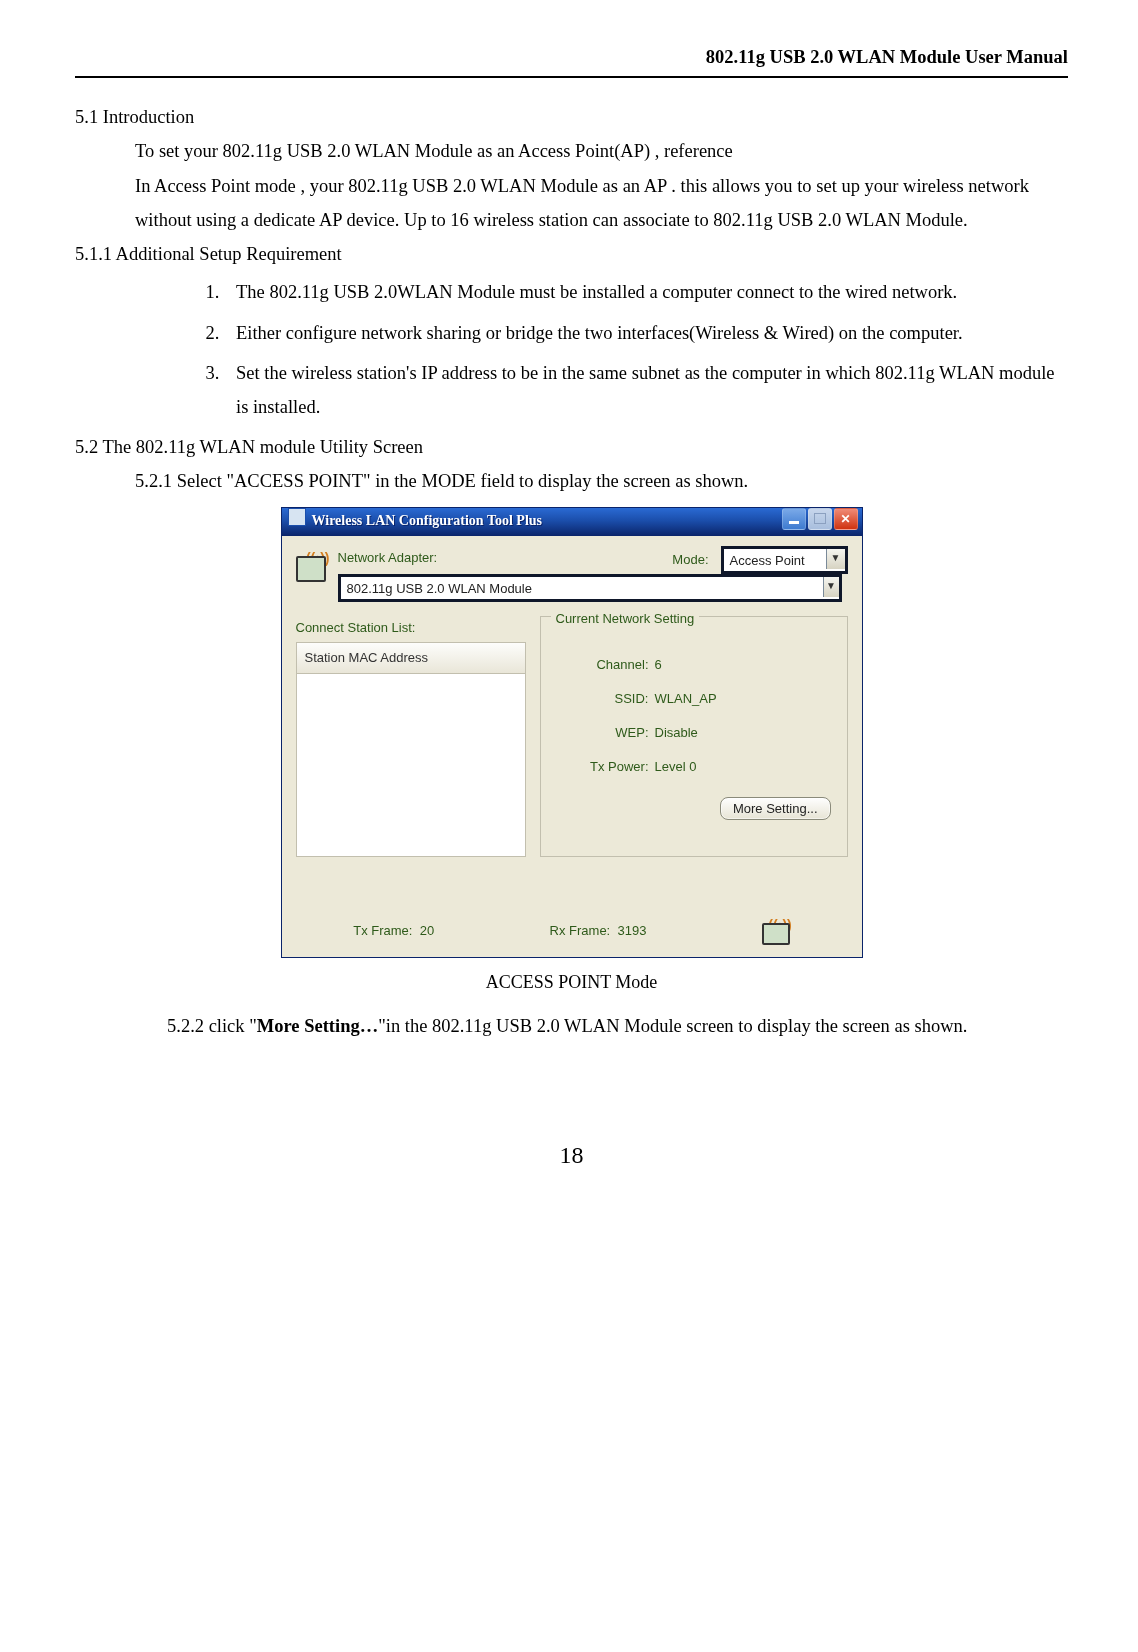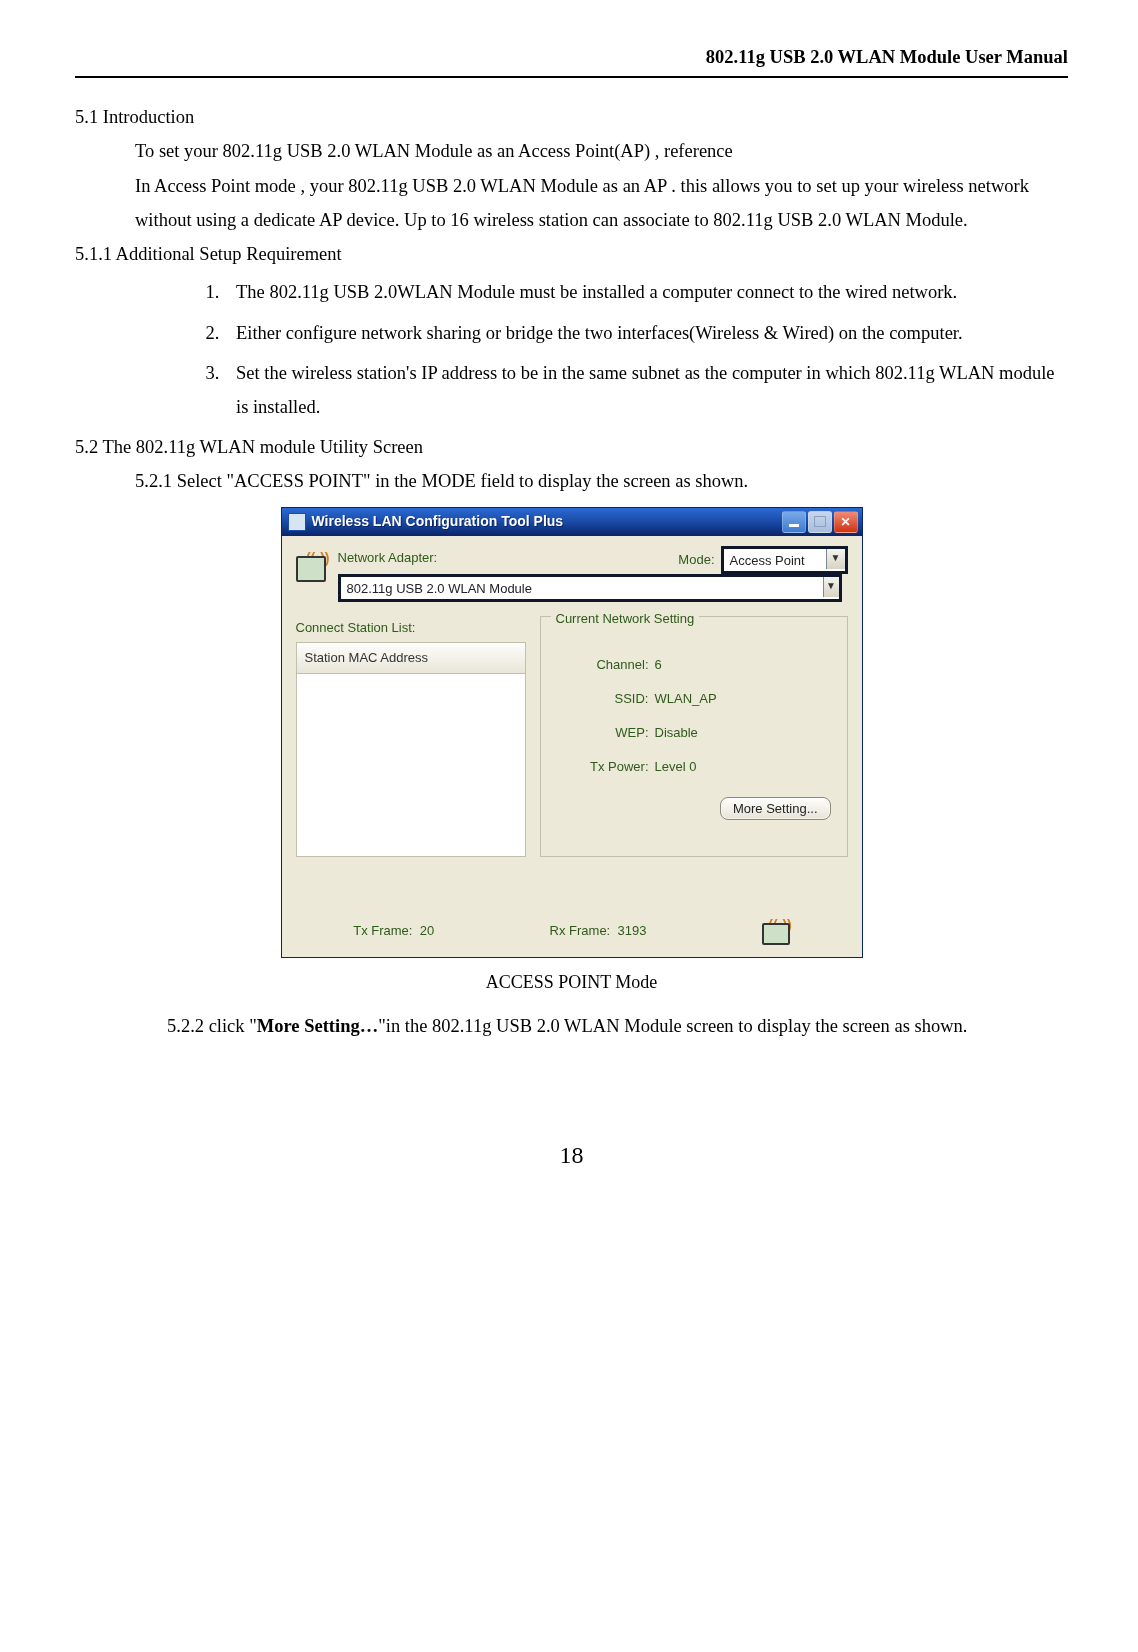--- a/index.html
+++ b/index.html
@@ -53,24 +53,25 @@
     width: 580px;
     font-family: Tahoma, Verdana, sans-serif;
     font-size: 13px;
     color: #3a5a20;
     border: 1px solid #0a246a;
     background: #ece9d8;
     box-shadow: 0 0 0 1px #ece9d8 inset;
   }
   .titlebar {
     display: flex;
-    align-items: center;
+    align-items: flex-start;
     background: linear-gradient(to bottom, #2a6ad3 0%, #1b4eab 45%, #0a246a 100%);
     height: 28px;
     padding: 0 4px 0 6px;
+    font-family: Liberation Serif, serif;
   }
   .titlebar .ticon {
     width: 16px; height: 16px; margin-right: 6px;
     background: #d7e4f2; border: 1px solid #1b4eab;
   }
   .titlebar .ttext {
     flex: 1;
     color: #fff;
     font-weight: bold;
     font-size: 14px;
@@ -123,21 +124,21 @@
     color:#333; font-size:10px;
   }
   .adapter-combo { margin-top: 4px; width: 498px; }
   .adapter-combo.combo .ctext { min-width: 470px; }
   .mode-wrap {
     position: absolute;
     right: 14px;
     top: 10px;
     display: flex;
     align-items: center;
-    gap: 6px;
+    gap: 12px;
     margin-left: 33px;
   }
   .mid-row { display:flex; margin-top: 14px; gap: 14px; }
   .station-box {
     width: 230px;
   }
   .station-box .cap { color:#2e5a1a; margin-bottom: 2px; }
   .station-head {
     background: linear-gradient(#fdfdfb,#e9e6d8);
     border: 1px solid #c2bfae;

